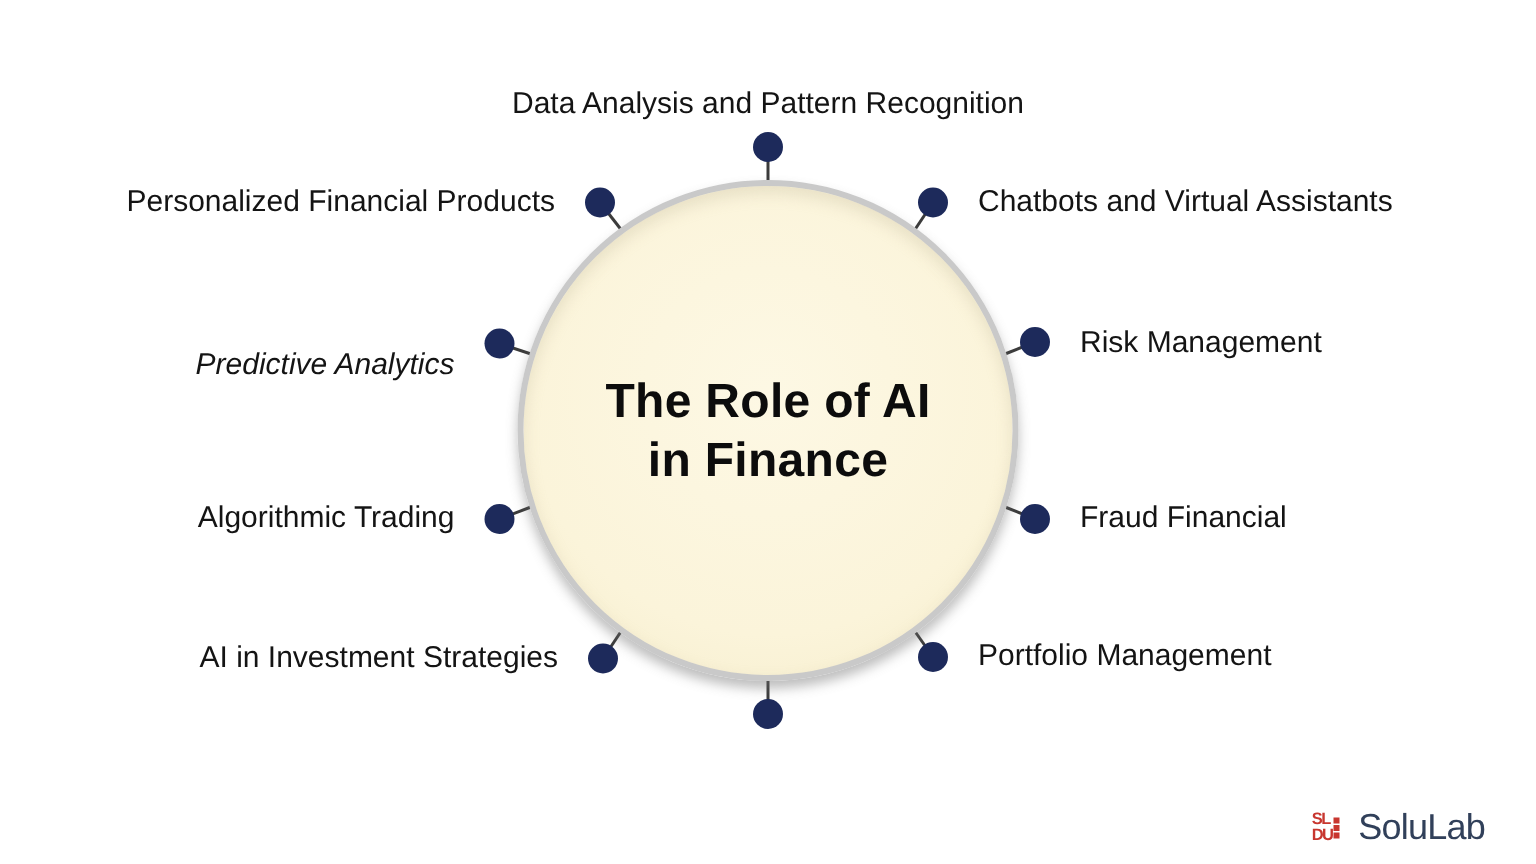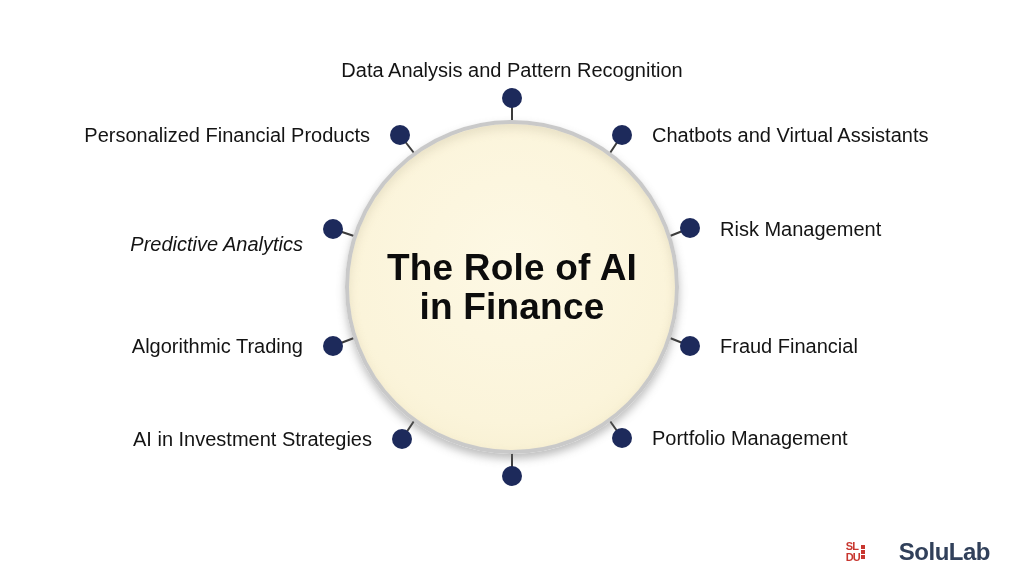--- a/index.html
+++ b/index.html
@@ -22,21 +22,21 @@
     border-radius: 50%;
     border: 4px solid #c9c9c9;
     background: radial-gradient(circle at 50% 42%, #fdf8e4 0%, #fbf4da 65%, #f4ecca 100%);
     box-shadow: 0 5px 8px rgba(110,110,110,0.45), inset 0 5px 10px rgba(190,180,150,0.30);
     display: flex;
     align-items: center;
     justify-content: center;
   }
   .title {
     text-align: center;
-    font-size: 37px;
+    font-size: 32px;
     font-weight: 700;
     color: #0c0c0c;
     line-height: 39px;
     letter-spacing: 0.2px;
   }
   .dot {
     position: absolute;
     width: 20px;
     height: 20px;
     border-radius: 50%;
@@ -83,24 +83,23 @@
     gap: 1px;
   }
   .seal-side span {
     display: block;
     width: 4px;
     height: 4px;
     background: #c8362f;
   }
   .logo-text {
     font-size: 24px;
-    font-weight: 700;
+    font-weight: 400;
     color: #31405a;
     letter-spacing: -0.5px;
-    margin-left: 22px;
   }
 </style>
 </head>
 <body>
 
 <div class="stage">
 
   <svg class="connectors" viewBox="0 0 1024 576">
     <line x1="512" y1="121" x2="512" y2="98" stroke="#3b3b3b" stroke-width="2"></line>
     <line x1="610" y1="153" x2="622" y2="135" stroke="#3b3b3b" stroke-width="2"></line>

